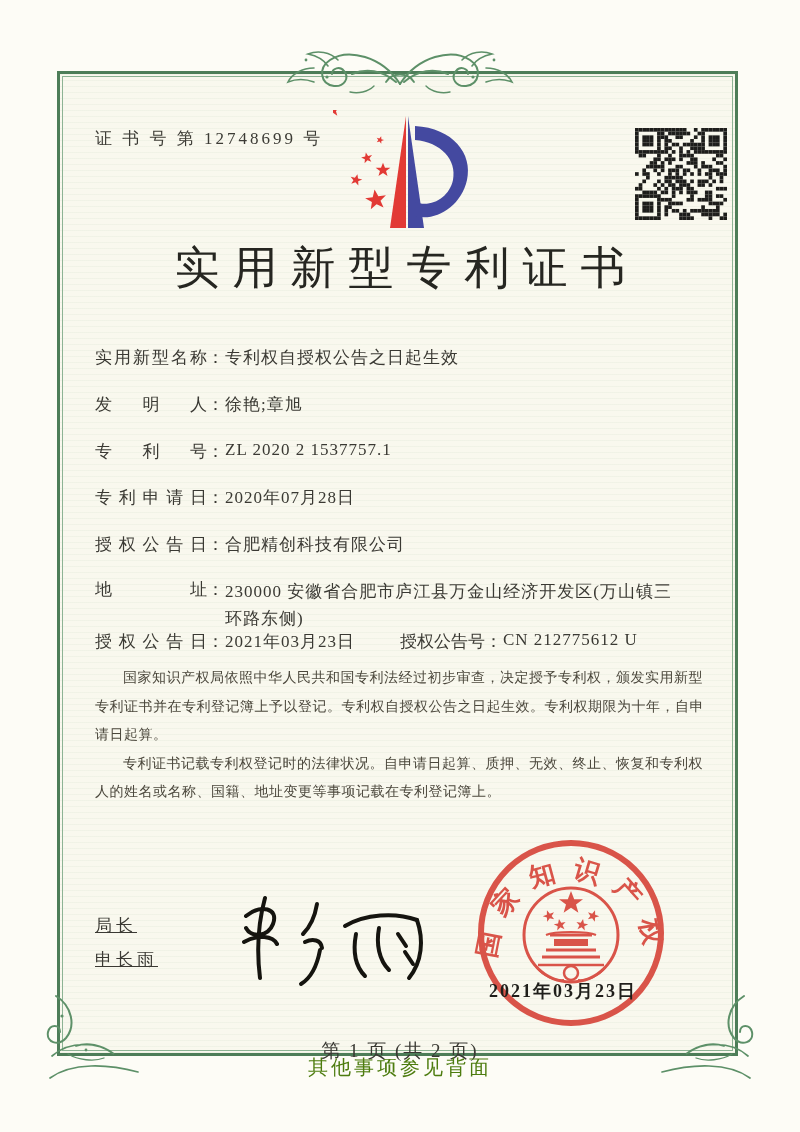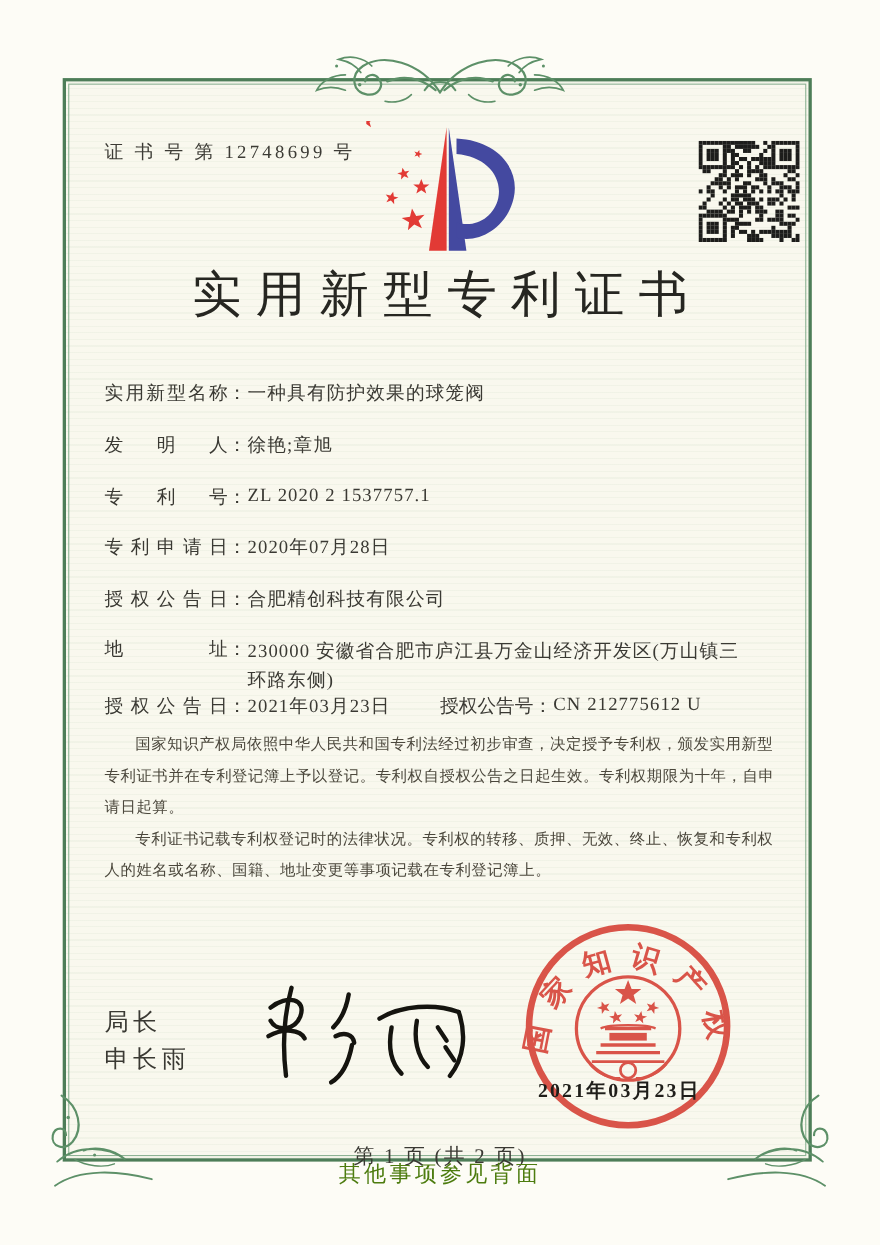--- a/index.html
+++ b/index.html
@@ -42,22 +42,22 @@
   }
   .colon{display:inline-block;width:18px;vertical-align:top;}
   .fvalue{display:inline-block;vertical-align:top;letter-spacing:1px;}
   .fvalue.wide{white-space:normal;width:455px;line-height:27px;}
   .grant-pair2{position:absolute;left:305px;top:0;}
   .paras{
     position:absolute;left:95px;top:664px;width:616px;
     font-size:14px;line-height:28.5px;color:#4b473c;letter-spacing:.5px;
   }
   .paras p{margin:0;text-indent:2em;}
-  .signer{position:absolute;left:95px;font-size:22px;color:#3a3933;
-    font-family:"Liberation Sans","DejaVu Sans",sans-serif;letter-spacing:4px;}
+  .signer{position:absolute;left:95px;font-size:17px;color:#3a3933;
+    font-family:"Liberation Sans","DejaVu Sans",sans-serif;letter-spacing:4px;text-decoration:underline;}
   .signature{position:absolute;left:213px;top:886px;width:215px;height:108px;}
   .seal{position:absolute;left:466px;top:839px;width:210px;height:195px;opacity:.92;}
   .seal-date{
     position:absolute;left:489px;top:979px;font-size:18px;letter-spacing:2px;
     color:#1f1e1a;font-weight:600;z-index:5;
   }
   .page-no{position:absolute;left:0;right:0;top:1038px;text-align:center;font-size:19px;color:#3a3933;letter-spacing:2px;}
   .back-note{position:absolute;left:0;right:0;top:1054px;text-align:center;font-size:20px;color:#4d7c0f;letter-spacing:3px;}
 </style>
 </head>
@@ -448,21 +448,21 @@
         <rect x="15" y="24" width="1" height="1"></rect>
         <rect x="20" y="24" width="1" height="1"></rect>
         <rect x="23" y="24" width="1" height="1"></rect>
         <rect x="24" y="24" width="1" height="1"></rect>
       </g>
     </svg>
 
   <div class="title">实用新型专利证书</div>
 
   <div class="row" style="top:346px">
-    <span class="flabel">实用新型名称</span><span class="colon">：</span><span class="fvalue">一种具有防护效果的球笼阀</span>
+    <span class="flabel">实用新型名称</span><span class="colon">：</span><span class="fvalue">专利权自授权公告之日起生效</span>
   </div>
   <div class="row" style="top:393px">
     <span class="flabel">发明人</span><span class="colon">：</span><span class="fvalue">徐艳;章旭</span>
   </div>
   <div class="row" style="top:440px">
     <span class="flabel">专利号</span><span class="colon">：</span><span class="fvalue">ZL 2020 2 1537757.1</span>
   </div>
   <div class="row" style="top:486px">
     <span class="flabel">专利申请日</span><span class="colon">：</span><span class="fvalue">2020年07月28日</span>
   </div>
@@ -474,21 +474,21 @@
   </div>
   <div class="row" style="top:630px">
     <span class="flabel">授权公告日</span><span class="colon">：</span><span class="fvalue">2021年03月23日</span>
     <span class="grant-pair2">
       <span>授权公告号</span><span class="colon">：</span><span class="fvalue">CN 212775612 U</span>
     </span>
   </div>
 
   <div class="paras">
     <p>国家知识产权局依照中华人民共和国专利法经过初步审查，决定授予专利权，颁发实用新型专利证书并在专利登记簿上予以登记。专利权自授权公告之日起生效。专利权期限为十年，自申请日起算。</p>
-    <p>专利证书记载专利权登记时的法律状况。专利权的转移、质押、无效、终止、恢复和专利权人的姓名或名称、国籍、地址变更等事项记载在专利登记簿上。</p>
+    <p>专利证书记载专利权登记时的法律状况。自申请日起算、质押、无效、终止、恢复和专利权人的姓名或名称、国籍、地址变更等事项记载在专利登记簿上。</p>
   </div>
 
   <div class="signer" style="top:914px">局长</div>
   <div class="signer" style="top:948px">申长雨</div>
 
   <svg class="signature" viewBox="0 0 215 108">
     <g stroke="#15140f" stroke-width="4" fill="none" stroke-linecap="round" stroke-linejoin="round">
       <path d="M52,12 C46,34 43,60 47,92"></path>
       <path d="M33,30 C48,18 66,22 60,38 C55,51 38,52 33,42"></path>
       <path d="M31,56 C45,48 60,50 64,58"></path>

